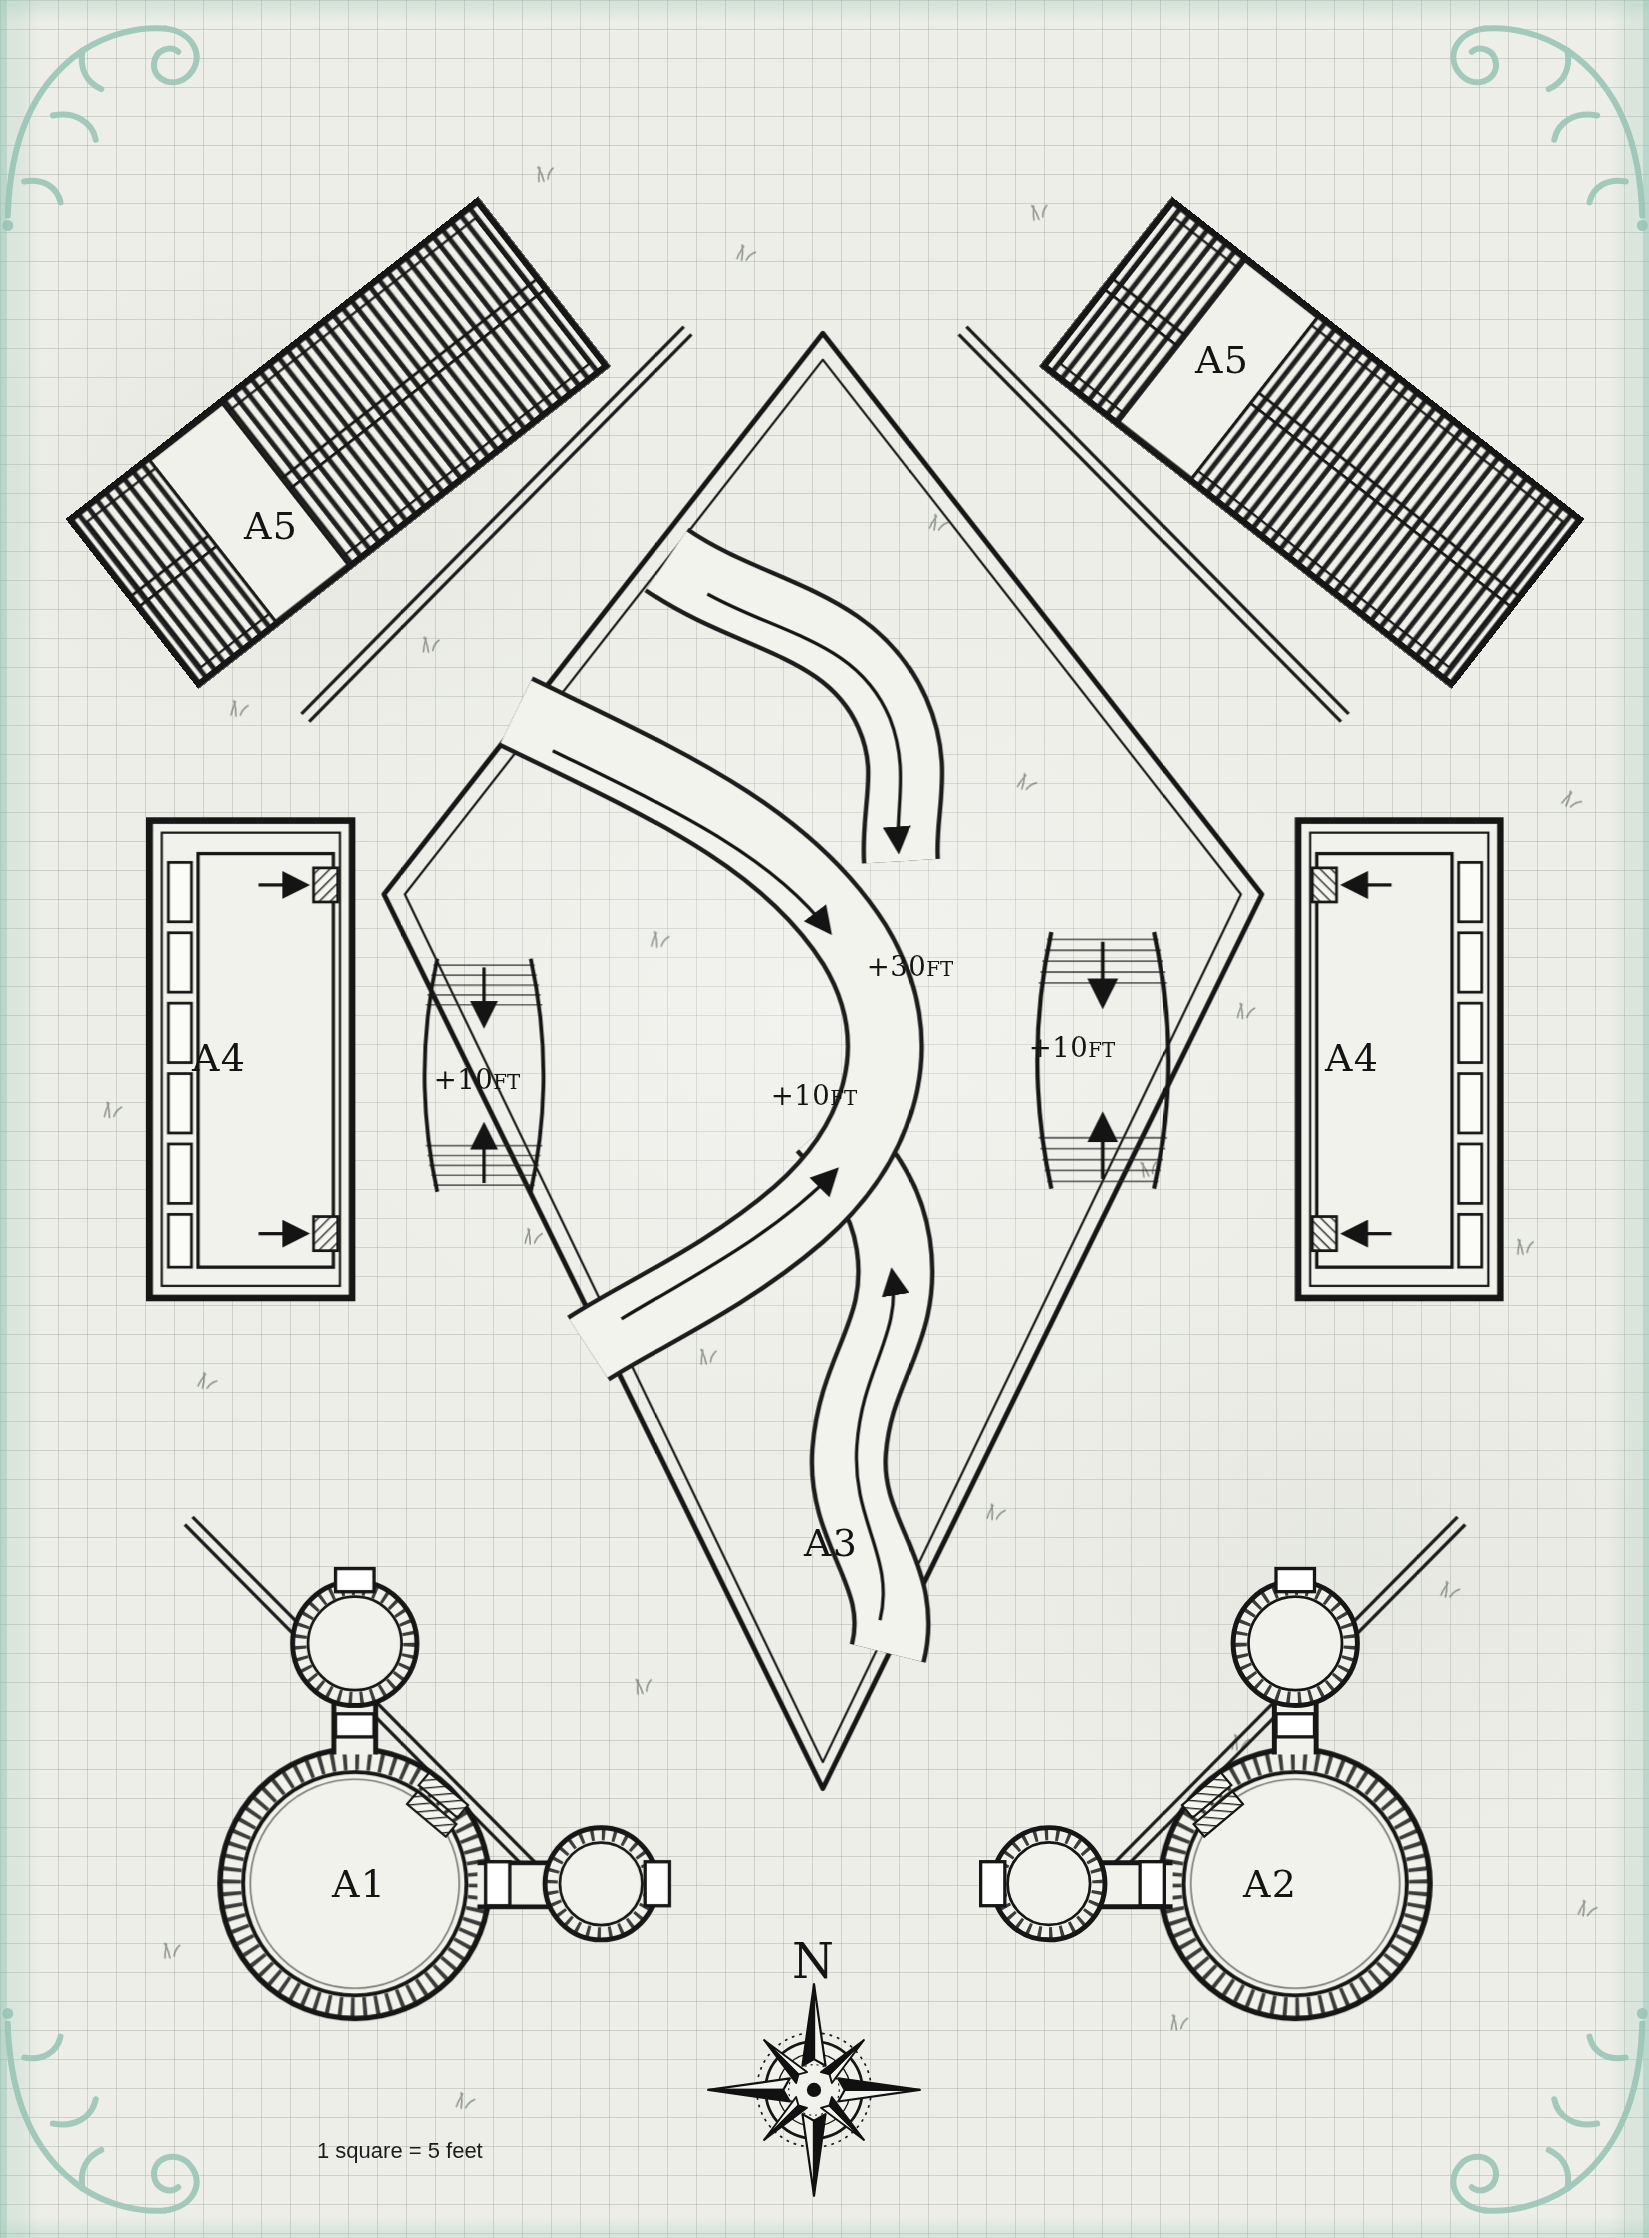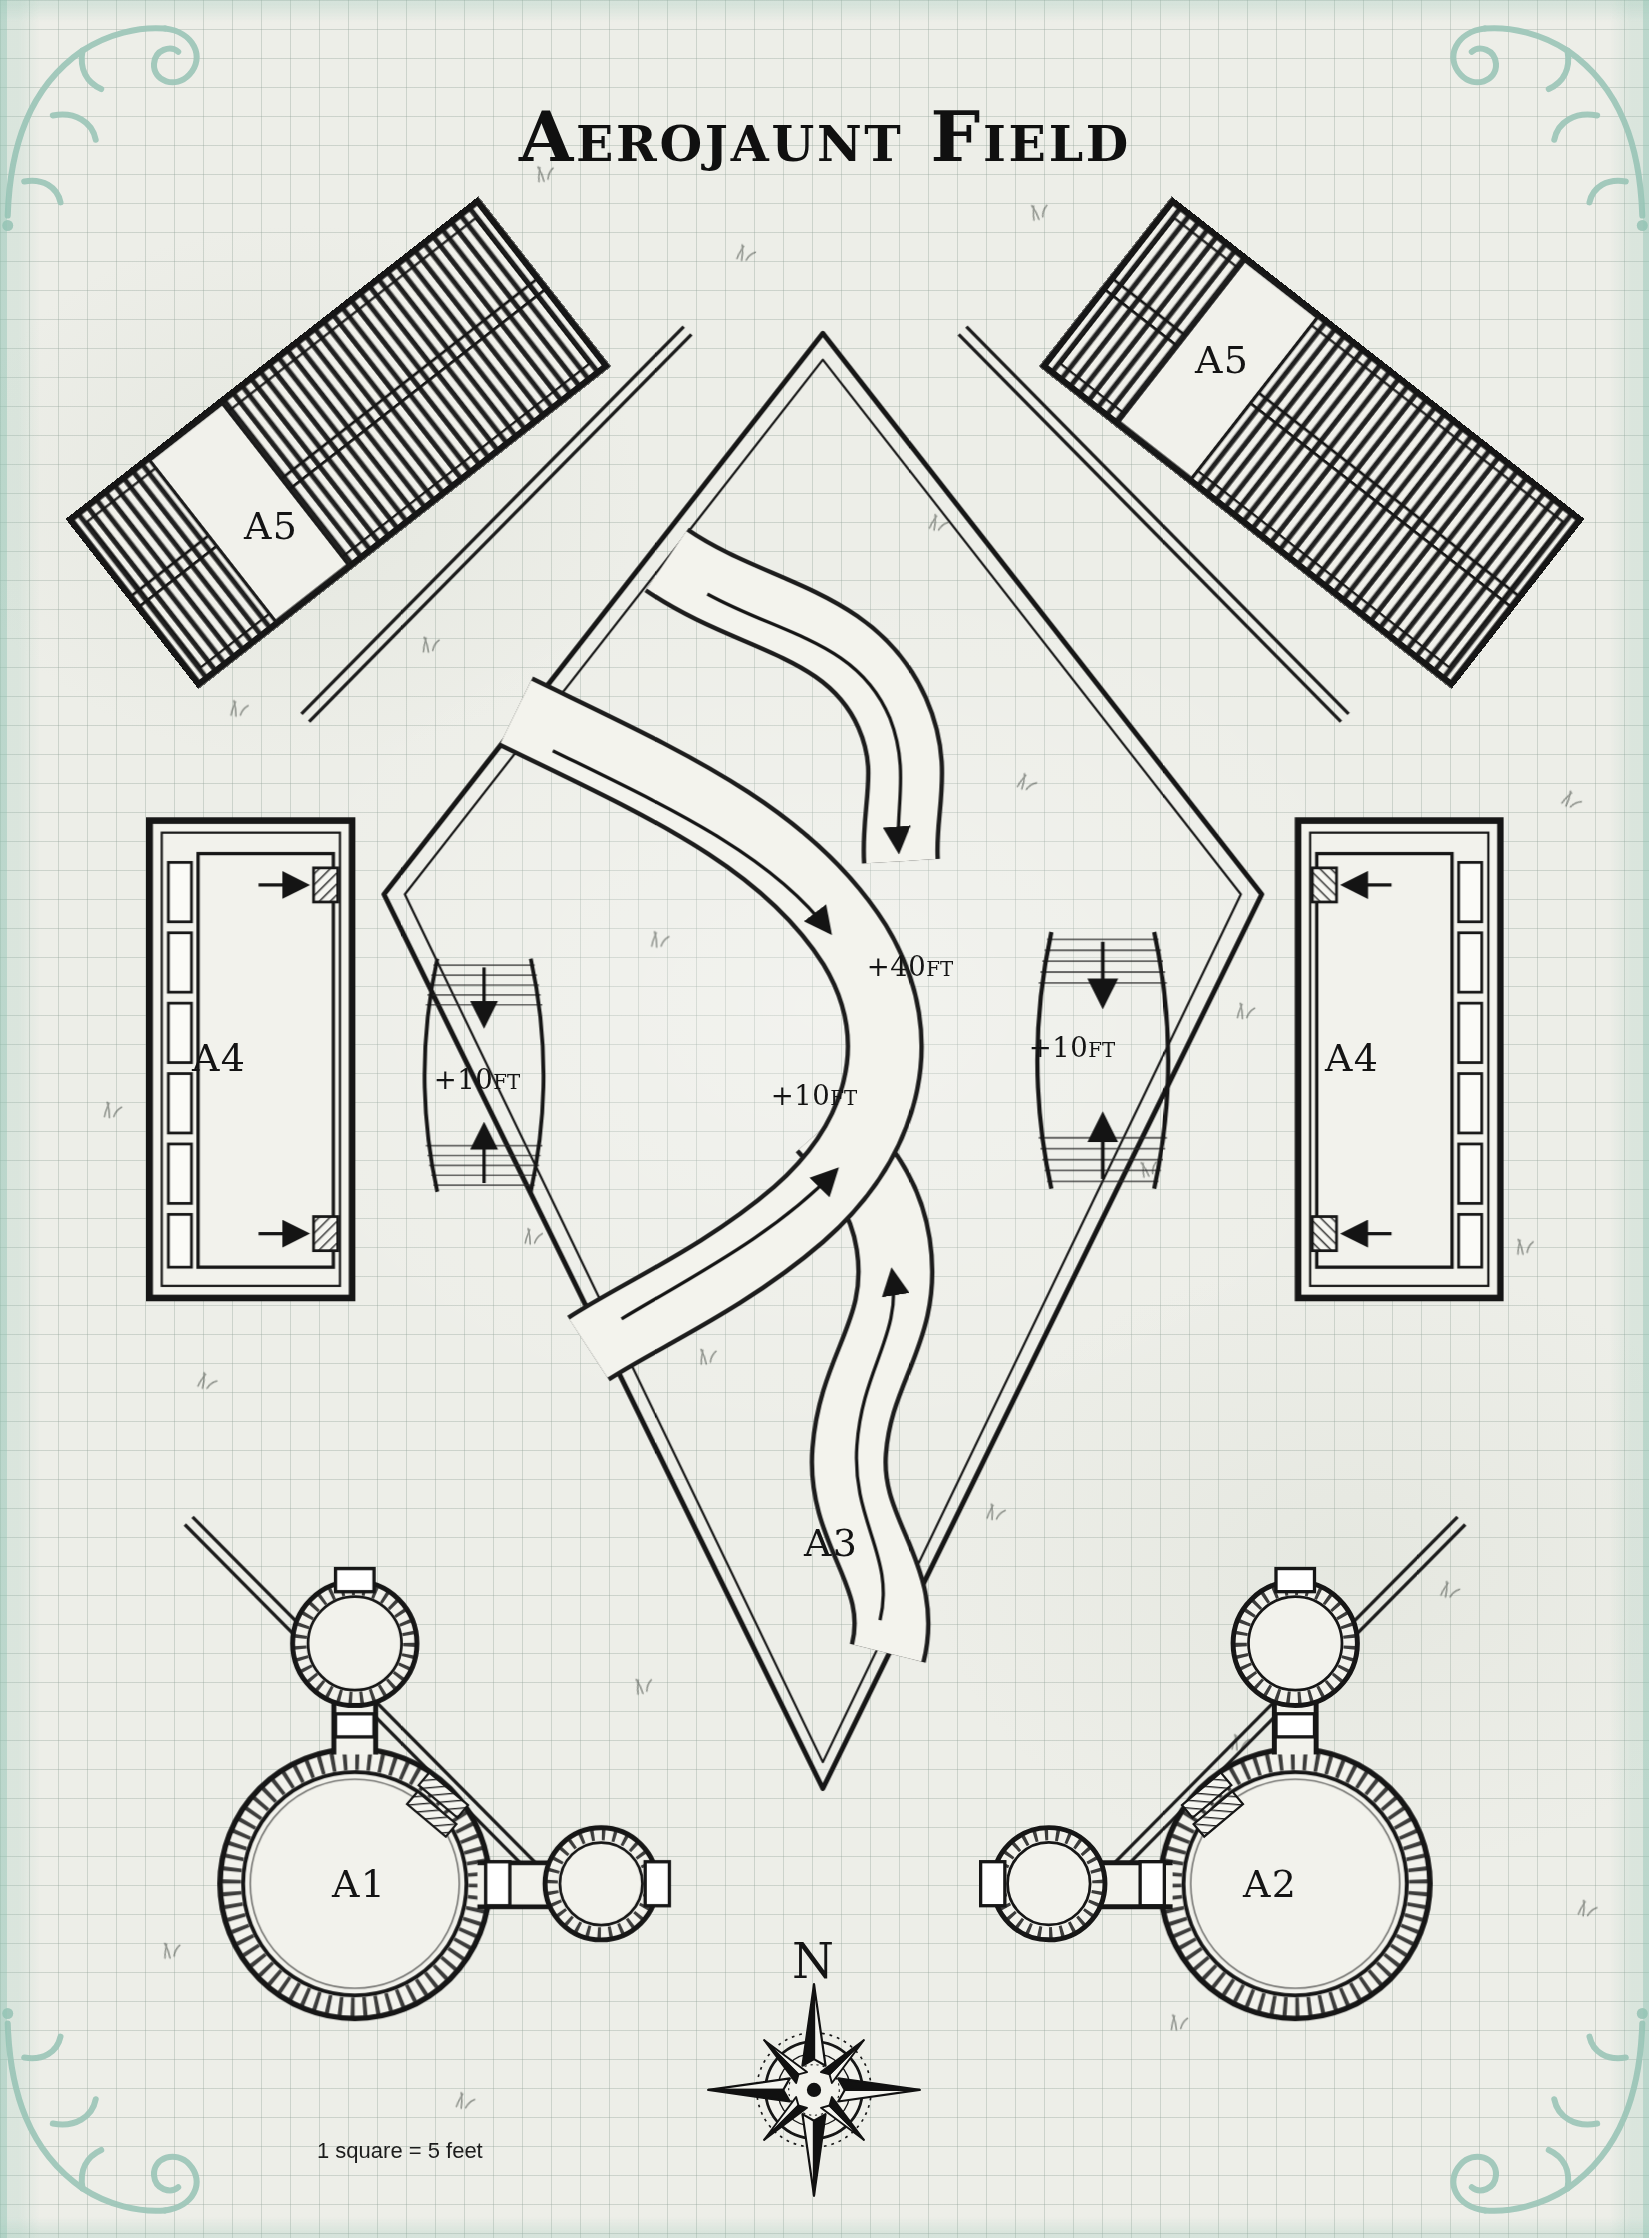--- a/index.html
+++ b/index.html
@@ -298,33 +298,32 @@
       <use href="#ipt" transform="rotate(225)"></use>
       <use href="#ipt" transform="rotate(315)"></use>
       <use href="#cpt"></use>
       <use href="#cpt" transform="rotate(90)"></use>
       <use href="#cpt" transform="rotate(180)"></use>
       <use href="#cpt" transform="rotate(270)"></use>
       <circle r="13" fill="#111111"></circle>
     </g>
   </svg>
 
-  <h1 class="map-title">Aerojaunt Field</h1>
 
   <div class="labels">
     <div class="label area-label" style="left:271px;top:526px">A5</div>
     <div class="label area-label" style="left:1222px;top:360px">A5</div>
     <div class="label area-label" style="left:219px;top:1058px">A4</div>
     <div class="label area-label" style="left:1352px;top:1058px">A4</div>
     <div class="label area-label" style="left:831px;top:1543px">A3</div>
     <div class="label area-label" style="left:359px;top:1884px">A1</div>
     <div class="label area-label" style="left:1270px;top:1884px">A2</div>
 
     <div class="label updraft-label" style="left:910px;top:966px">
-      <span>+40</span><span class="unit">FT</span>
+      <span>+30</span><span class="unit">FT</span>
     </div>
     <div class="label updraft-label" style="left:814px;top:1095px">
       <span>+10</span><span class="unit">FT</span>
     </div>
     <div class="label updraft-label" style="left:477px;top:1079px">
       <span>+10</span><span class="unit">FT</span>
     </div>
     <div class="label updraft-label" style="left:1072px;top:1047px">
       <span>+10</span><span class="unit">FT</span>
     </div>

